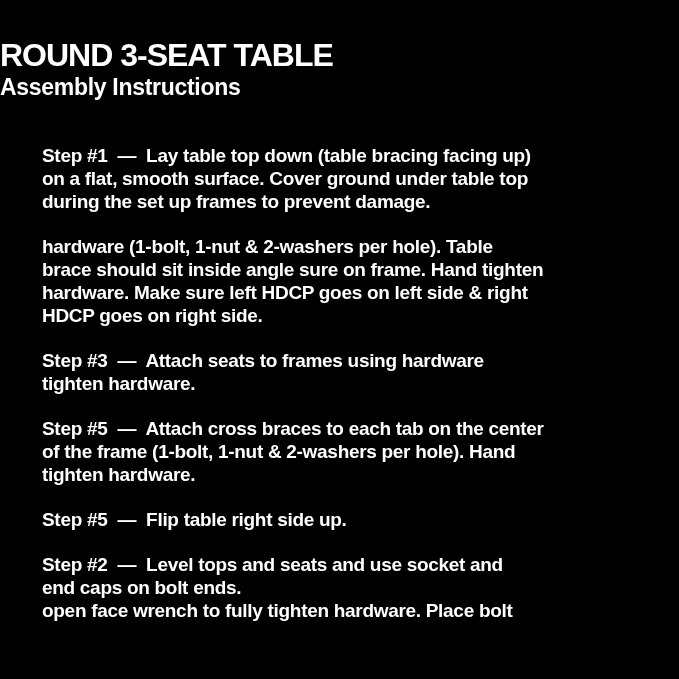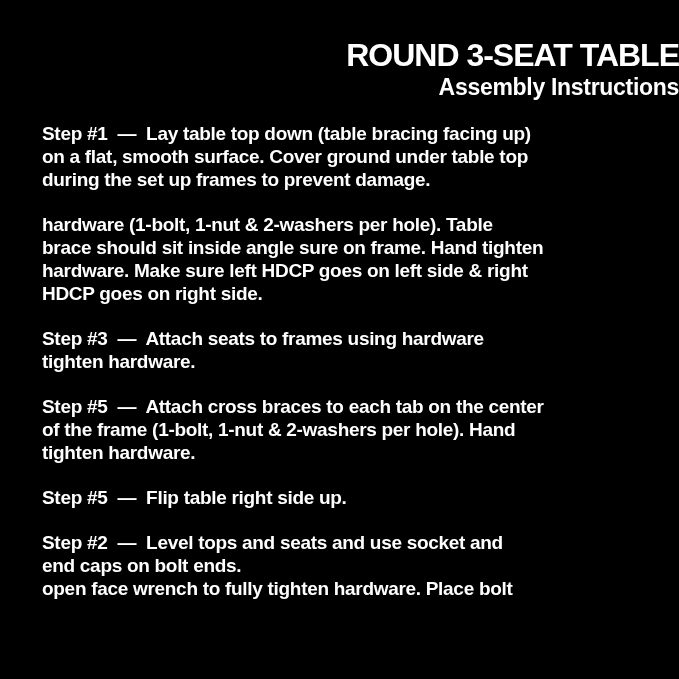--- a/index.html
+++ b/index.html
@@ -13,36 +13,36 @@
     height: 679px;
     background: #000000;
     color: #ffffff;
     font-family: "Liberation Sans", sans-serif;
     font-weight: bold;
     overflow: hidden;
     box-sizing: border-box;
   }
   .header {
     padding-top: 38px;
-    text-align: right;
+    text-align: left;
   }
   .title {
     font-size: 32px;
     line-height: 34px;
     letter-spacing: -1px;
     margin: 0;
   }
   .subtitle {
     font-size: 23px;
     line-height: 23px;
     letter-spacing: -0.3px;
     margin: 4px 0 0 0;
   }
   .steps {
-    margin: 23px 28px 0 42px;
+    margin: 45px 28px 0 42px;
   }
   .step {
     margin: 0 0 22px 0;
   }
   .step-line {
     font-size: 19px;
     line-height: 23px;
     letter-spacing: -0.3px;
     white-space: pre;
   }

